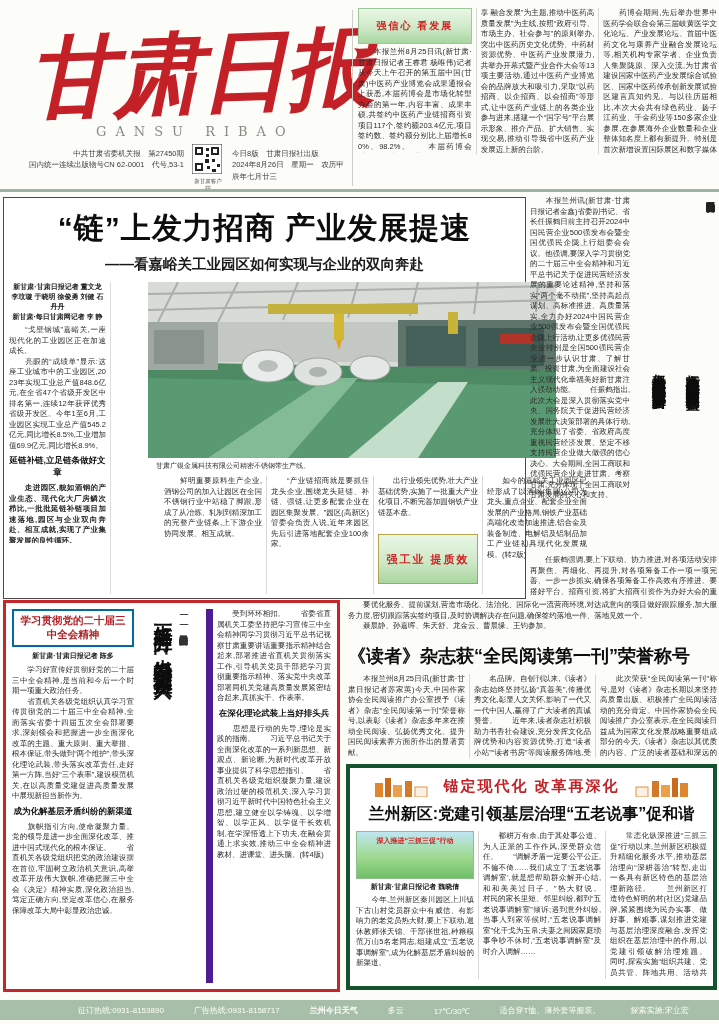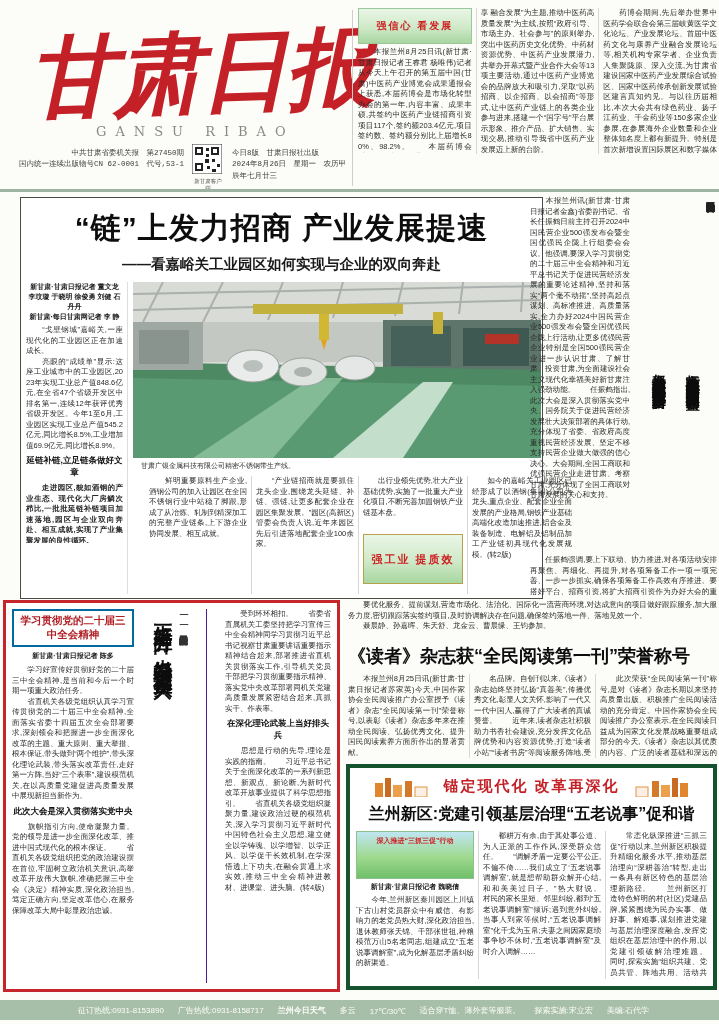--- a/index.html
+++ b/index.html
@@ -3,21 +3,21 @@
 <meta charset="utf-8">
 <style>
   html,body{margin:0;padding:0;background:#e8e8e4;}
   #page{position:relative;width:719px;height:1024px;background:#fcfcf9;overflow:hidden;
         font-family:"Liberation Sans",sans-serif;color:#222;}
   .abs{position:absolute;}
   
   .mast-title{font-family:"DejaVu Serif",serif;font-weight:bold;font-style:italic;
               color:#c32127;font-size:88px;line-height:1;letter-spacing:-2px;transform:rotate(-2deg);white-space:nowrap;}
   .mast-pinyin{color:#8a8a85;font-size:13px;letter-spacing:9px;font-family:"DejaVu Serif",serif;}
-  .mast-info{font-size:7.5px;line-height:1.5;color:#3c3c3c;font-family:Liberation Mono, monospace;}
+  .mast-info{font-size:7.5px;line-height:1.5;color:#3c3c3c;}
   
   .col{font-size:7.5px;line-height:1.4;text-align:justify;color:#2a2a2a;overflow:hidden;word-break:break-all;}
   .colrow{display:flex;}
   .colrow>div+div{border-left:1px solid #d8d8d2;}
   .subhead{font-weight:bold;text-align:center;font-size:8.5px;margin:4px 0;color:#111;}
   .kicker-v,.head-v{writing-mode:vertical-rl;text-orientation:upright;}
   
   .greenbanner{background:linear-gradient(180deg,#e9f6e6 0%,#cfe9c8 55%,#a8d6a0 100%);
                border:1px solid #9cc79a;display:flex;align-items:center;justify-content:center;
                color:#c22;font-weight:bold;letter-spacing:2px;}
@@ -68,25 +68,25 @@
         <div class="greenbanner" style="height:34px;font-size:10px;margin-bottom:3px;">强信心 看发展</div>
         <div class="col" style="height:106px;">　　本报兰州8月25日讯(新甘肃·甘肃日报记者王睿君 杨唯伟)记者从今天上午召开的第五届中国(甘肃)中医药产业博览会成果通报会上获悉,本届药博会是市场化转型办会的第一年,内容丰富、成果丰硕,共签约中医药产业链招商引资项目117个,签约额203.4亿元,项目签约数、签约额分别比上届增长80%、98.2%。　　本届药博会以“传承创新 开放共</div>
       </div>
       <div class="col" style="width:118px;padding:0 4px;height:146px;">享 融合发展”为主题,推动中医药高质量发展”为主线,按照“政府引导、市场主办、社会参与”的原则举办,突出中医药历史文化优势、中药材资源优势、中医药产业发展潜力,共举办开幕式暨产业合作大会等13项主要活动,通过中医药产业博览会的品牌放大和吸引力,采取“以药招商、以企招商、以会招商”等形式,让中医药产业链上的各类企业参与进来,搭建一个“国字号”平台展示形象、推介产品、扩大销售、实现交易,推动引导我省中医药产业发展迈上新的台阶。</div>
       <div class="col" style="width:118px;padding-left:4px;height:146px;">　　药博会期间,先后举办世界中医药学会联合会第三届岐黄医学文化论坛、产业发展论坛、首届中医药文化与康养产业融合发展论坛等,相关机构专家学者、企业负责人集聚陇原、深入交流,为甘肃省建设国家中医药产业发展综合试验区、国家中医药传承创新发展试验区建言真知灼见。与以往历届相比,本次大会共有绿色药业、扬子江药业、千金药业等150多家企业参展,在参展海外企业数量和企业整体知名度上都有新提升。特别是首次新增设置国际展区和数字媒体验区、网红直播间和司法服务体验区,助力中医药传承创新发展。(转2版)</div>
     </div>
   </div>
 
   <div class="abs rule" style="left:0;top:189px;width:719px;height:3px;"></div>
 
-  <div class="abs boxed" style="left:20px;top:197px;width:521px;height:400px;">
+  <div class="abs boxed" style="left:3px;top:197px;width:521px;height:400px;">
     <div style="text-align:center;font-size:30px;font-weight:900;color:#0d0d0d;letter-spacing:1px;margin-top:10px;white-space:nowrap;">“链”上发力招商  产业发展提速</div>
     <div style="text-align:center;font-size:14.5px;font-weight:bold;color:#1a1a1a;margin-top:6px;">——看嘉峪关工业园区如何实现与企业的双向奔赴</div>
 
-    <div style="display:flex;margin-top:8px;padding:0 5px;">
+    <div style="display:flex;margin-top:8px;padding:0 5px;gap:32px;">
 
       <div style="width:97px;flex:none;border-right:1px solid #ddd;padding-right:4px;">
         <div style="font-size:7px;font-weight:bold;text-align:center;">新甘肃·甘肃日报记者 董文龙</div>
         <div style="font-size:7px;font-weight:bold;text-align:center;">李玟璇 于晓明 徐俊勇 刘健 石丹丹</div>
         <div style="font-size:7px;font-weight:bold;text-align:center;margin-bottom:3px;">新甘肃·每日甘肃网记者 李 静</div>
         <div class="col">　　“戈壁钢城”嘉峪关,一座现代化的工业园区正在加速成长。</div>
         <div class="col">　　亮眼的“成绩单”显示:这座工业城市中的工业园区,2023年实现工业总产值848.6亿元,在全省47个省级开发区中排名第一,连续12年获评优秀省级开发区。今年1至6月,工业园区实现工业总产值545.2亿元,同比增长8.5%,工业增加值69.9亿元,同比增长8.9%。</div>
         <div class="subhead">延链补链,立足链条做好文章</div>
         <div class="col" style="height:60px;font-weight:bold;">　　走进园区,貌如酒钢的产业生态、现代化大厂房鳞次栉比,一批批延链补链项目加速落地,园区与企业双向奔赴、相互成就,实现了产业集聚发展的良性循环。</div>
       </div>
@@ -174,28 +174,28 @@
     </div>
   </div>
 
   <div class="abs" style="left:3px;top:600px;width:337px;height:392px;border:3px solid #c5262b;background:#fff;box-sizing:border-box;">
     <div style="display:flex;height:100%;padding:6px;box-sizing:border-box;">
       <div style="width:122px;flex:none;">
         <div style="border:2px solid #0369a1;color:#b01f24;font-weight:900;font-size:10.5px;text-align:center;padding:3px 2px;margin-bottom:4px;">学习贯彻党的二十届三中全会精神</div>
         <div style="font-size:7px;font-weight:bold;text-align:center;margin-bottom:4px;">新甘肃·甘肃日报记者 陈多</div>
         <div class="col">　　学习好宣传好贯彻好党的二十届三中全会精神,是当前和今后一个时期一项重大政治任务。</div>
         <div class="col">　　省直机关各级党组织认真学习宣传贯彻党的二十届三中全会精神,全面落实省委十四届五次全会部署要求,深刻领会和把握进一步全面深化改革的主题、重大原则、重大举措、根本保证,带头做到“两个维护”,带头深化理论武装,带头落实改革责任,走好第一方阵,当好“三个表率”,建设模范机关,在以高质量党建促进高质量发展中展现新担当新作为。</div>
-        <div class="subhead">此次大会是深入贯彻落实党中央</div>
+        <div class="subhead">成为化解基层矛盾纠纷的新渠道</div>
         <div class="col" style="height:108px;">　　旗帜指引方向,使命凝聚力量。　　党的领导是进一步全面深化改革、推进中国式现代化的根本保证。　　省直机关各级党组织把党的政治建设摆在首位,牢固树立政治机关意识,高举改革开放伟大旗帜,准确把握三中全会《决定》精神实质,深化政治担当,笃定正确方向,坚定改革信心,在服务保障改革大局中彰显政治忠诚。</div>
       </div>
       <div style="width:72px;flex:none;display:flex;justify-content:center;">
         <div class="head-v" style="font-size:19px;font-weight:900;color:#0d0d0d;letter-spacing:2px;height:100%;">走好第一方阵 当好学习宣传贯彻排头兵</div>
         <div class="head-v" style="font-size:8.5px;font-weight:bold;color:#333;height:100%;margin-left:2px;">——省直机关深入学习贯彻党的二十届三中全会精神</div>
       </div>
-      <div style="flex:1;border-left:1px solid #4c1d95;padding-left:18px;">
+      <div style="flex:1;border-left:7px solid #4c1d95;padding-left:4px;">
         <div class="col">　　受到环环相扣。　　省委省直属机关工委坚持把学习宣传三中全会精神同学习贯彻习近平总书记视察甘肃重要讲话重要指示精神结合起来,部署推进省直机关贯彻落实工作,引导机关党员干部把学习贯彻重要指示精神、落实党中央改革部署同机关党建高质量发展紧密结合起来,真抓实干、作表率。</div>
         <div class="subhead">在深化理论武装上当好排头兵</div>
         <div class="col" style="height:238px;">　　思想是行动的先导,理论是实践的指南。　　习近平总书记关于全面深化改革的一系列新思想、新观点、新论断,为新时代改革开放事业提供了科学思想指引。　　省直机关各级党组织凝聚力量,建设政治过硬的模范机关,深入学习贯彻习近平新时代中国特色社会主义思想,建立健全以学铸魂、以学增智、以学正风、以学促干长效机制,在学深悟透上下功夫,在融会贯通上求实效,推动三中全会精神进教材、进课堂、进头脑。(转4版)</div>
       </div>
     </div>
   </div>
 
   <div class="abs" style="left:346px;top:764px;width:371px;height:226px;border:4px solid #14532d;background:#fff;box-sizing:border-box;padding:4px 6px;">
     <div style="display:flex;align-items:center;justify-content:center;height:28px;">
       <svg width="60" height="22" viewBox="0 0 60 22">
@@ -215,29 +215,29 @@
       </svg>
     </div>
     <div style="font-size:16px;font-weight:900;color:#0d0d0d;white-space:nowrap;text-align:center;margin:4px 0 6px 0;">兰州新区:党建引领基层治理“五老说事”促和谐</div>
     <div class="colrow" style="height:148px;">
       <div style="width:118px;flex:none;padding-right:4px;">
         <div style="height:46px;background:linear-gradient(180deg,#bfe6f2 0%,#9fd98e 55%,#6fbf6a 100%);border:1px solid #8cc08c;
                     display:flex;align-items:flex-start;justify-content:center;">
           <span style="font-size:7px;color:#c22;font-weight:bold;margin-top:4px;">深入推进“三抓三促”行动</span>
         </div>
         <div style="font-size:7px;font-weight:bold;text-align:center;margin:3px 0;">新甘肃·甘肃日报记者 魏晓倩</div>
-        <div class="col" style="height:82px;">　　今年,兰州新区秦川园区上川镇下古山村党员群众中有威信、有影响力的老党员热大财,深化政治担当,退休教师张天锦、干部张世祖,种粮模范万山5名老同志,组建成立“五老说事调解室”,成为化解基层矛盾纠纷的新渠道。</div>
+        <div class="col" style="height:82px;">　　今年,兰州新区秦川园区上川镇下古山村党员群众中有威信、有影响力的老党员热大财,要上下联动,退休教师张天锦、干部张世祖,种粮模范万山5名老同志,组建成立“五老说事调解室”,成为化解基层矛盾纠纷的新渠道。</div>
       </div>
       <div class="col" style="width:118px;padding:0 4px;">　　都耕万有余,由于其处事公道、为人正派的工作作风,深受群众信任。　　“调解矛盾一定要公平公正,不偏不倚……我们成立了‘五老说事调解室’,就是想帮助群众解开心结,和和美美过日子。”热大财说。　　村民的家长里短、邻里纠纷,都到“五老说事调解室”倾诉;遇到意外纠纷,当事人到家等候时,“五老说事调解室”化干戈为玉帛;夫妻之间因家庭琐事争吵不休时,“五老说事调解室”及时介入调解……</div>
       <div class="col" style="flex:1;padding-left:4px;">　　常态化纵深推进“三抓三促”行动以来,兰州新区积极提升精细化服务水平,推动基层治理向“深耕善治”转型,走出一条具有新区特色的基层治理新路径。　　兰州新区打造特色鲜明的村(社区)党建品牌,紧紧围绕为民办实事、做好事、解难事,谋划推进党建与基层治理深度融合,发挥党组织在基层治理中的作用,以党建引领破解治理难题。　　同时,探索实施“组织共建、党员共管、阵地共用、活动共办、基层共治”的“村社联建”机制,凝聚力量、资源、服务向基层下沉,努力把党的政治优势、组织优势、密切联系群众优势转化为基层治理的实际成效。</div>
     </div>
   </div>
 
   <div class="abs" style="left:0;top:1000px;width:719px;height:20px;background:#a7bfa9;display:flex;align-items:center;
-              color:#fdfdf8;font-size:8px;gap:14px;padding:0 8px;box-sizing:border-box;white-space:nowrap;">
+              color:#fdfdf8;font-size:8px;gap:30px;padding:0 8px;box-sizing:border-box;white-space:nowrap;">
     <span style="margin-left:70px;">征订热线:0931-8153890</span>
     <span>广告热线:0931-8158717</span>
     <span style="font-weight:bold;">兰州今日天气</span>
     <span>多云</span>
     <span>17℃/30℃</span>
     <span>适合穿T恤、薄外套等服装。</span>
     <span>探索实施:宋立宏</span>
     <span>美编:石代学</span>
   </div>
 

